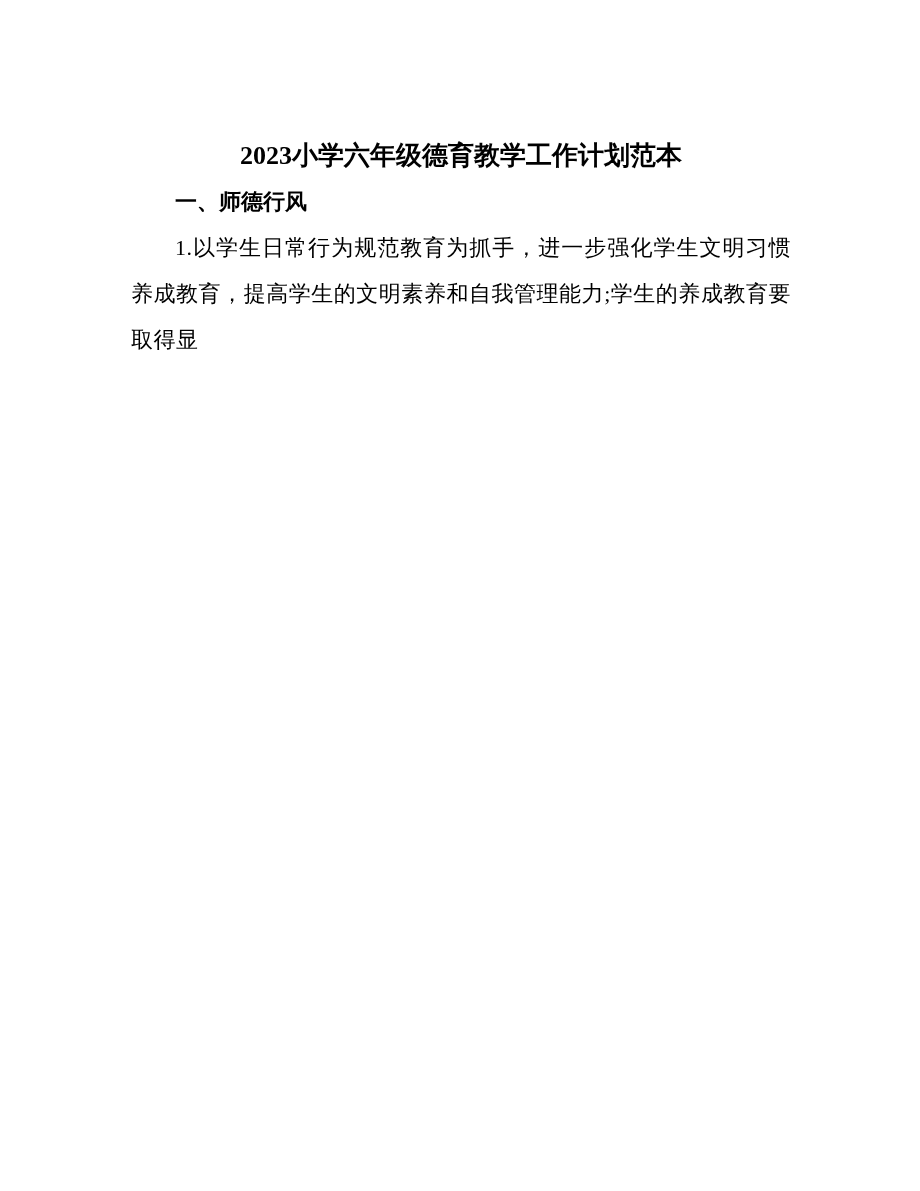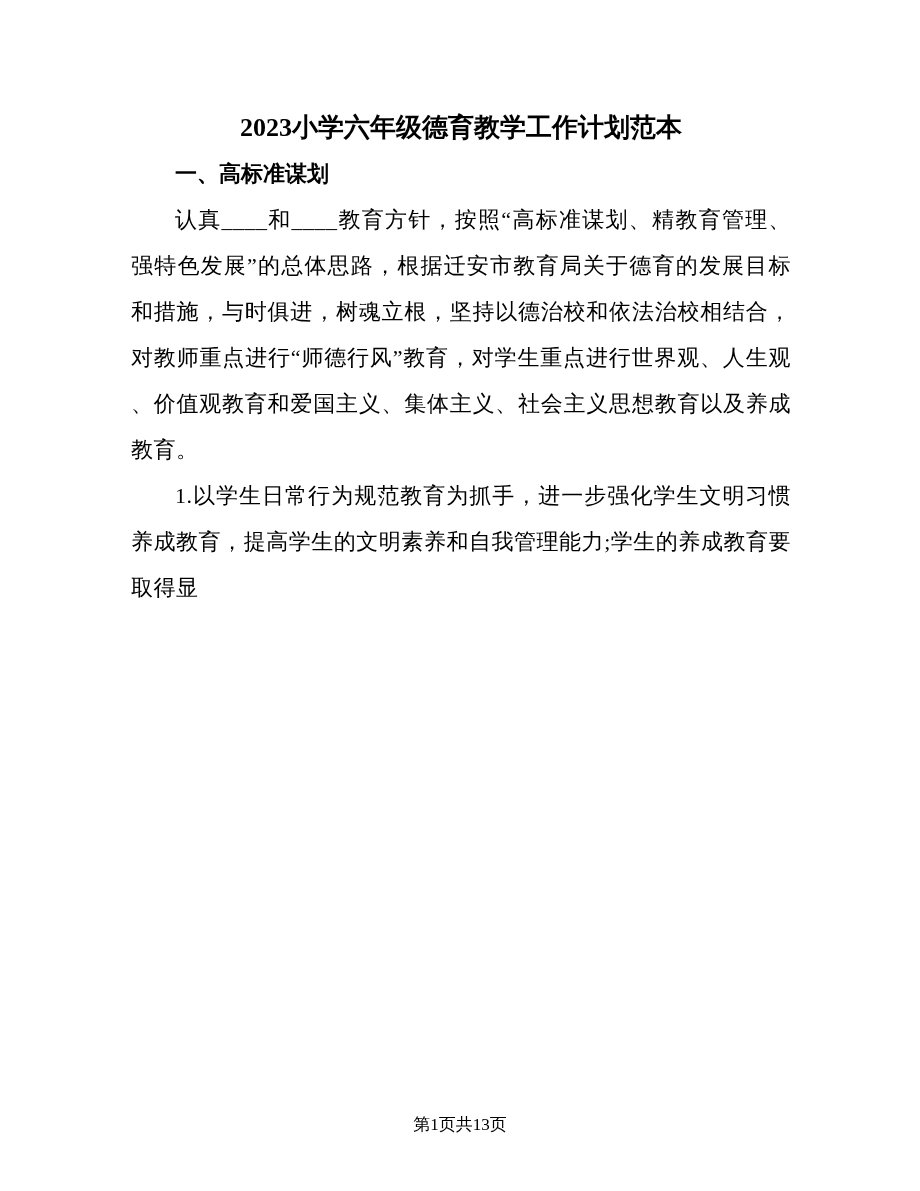--- a/index.html
+++ b/index.html
@@ -12,20 +12,21 @@
     background: #ffffff;
     color: #000000;
     font-family: "Liberation Serif", "DejaVu Serif", serif;
     position: relative;
     overflow: hidden;
   }
   .page {
     position: absolute;
     inset: 0;
     background: #ffffff;
+    margin-top: 28px;
   }
   .content {
     position: absolute;
     left: 131px;
     top: 105px;
     width: 660px;
   }
   .title {
     font-size: 26px;
     font-weight: bold;
@@ -59,18 +60,16 @@
     font-size: 17px;
     line-height: 22px;
   }
 </style>
 </head>
 <body>
 
 <div class="page">
   <div class="content">
     <h1 class="title">2023小学六年级德育教学工作计划范本</h1>
-    <h2 class="heading">一、高标准谋划</h2>
-    <p class="para">认真____和____教育方针，按照“高标准谋划、精教育管理、强特色发展”的总体思路，根据迁安市教育局关于德育的发展目标和措施，与时俱进，树魂立根，坚持以德治校和依法治校相结合，对教师重点进行“师德行风”教育，对学生重点进行世界观、人生观、价值观教育和爱国主义、集体主义、社会主义思想教育以及养成教育。</p>
+    <h2 class="heading">一、师德行风</h2>
     <p class="para">1.以学生日常行为规范教育为抓手，进一步强化学生文明习惯养成教育，提高学生的文明素养和自我管理能力;学生的养成教育要取得显</p>
   </div>
-  <div class="footer">第1页共13页</div>
 </div>
 
 </body></html>

